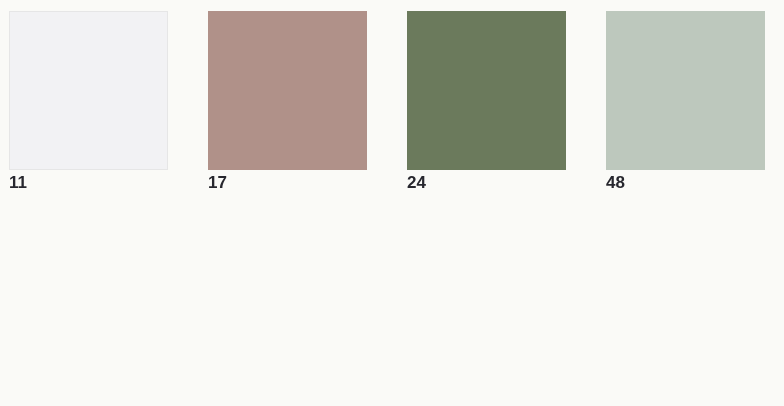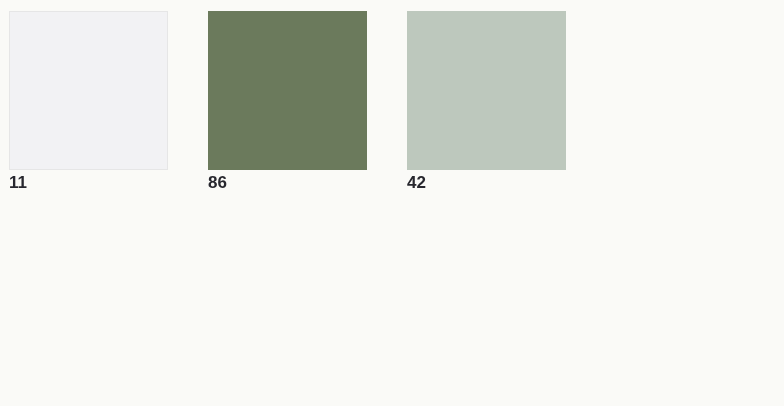--- a/index.html
+++ b/index.html
@@ -63,20 +63,24 @@
 </style>
 </head>
 <body style="background: rgb(250, 250, 247);">
 
 <div id="swatch-grid" style="grid-template-columns: repeat(4, 159px); grid-template-rows: repeat(2, 159px); gap: 61px 40px; text-align: center;">
     <div class="swatch-cell">
       <div class="swatch-chip outlined" style="background-color: rgb(242, 242, 244); border-color: rgb(230, 230, 230);"></div>
       <div class="swatch-label">11</div>
     </div>
     <div class="swatch-cell">
+      <div class="swatch-chip" style="background-color: rgb(176, 145, 137);"></div>
+      <div class="swatch-label">17</div>
+    </div>
+    <div class="swatch-cell">
       <div class="swatch-chip" style="background-color: rgb(107, 122, 92);"></div>
-      <div class="swatch-label">86</div>
+      <div class="swatch-label">24</div>
     </div>
     <div class="swatch-cell">
       <div class="swatch-chip" style="background-color: rgb(189, 200, 189);"></div>
-      <div class="swatch-label">42</div>
+      <div class="swatch-label">48</div>
     </div>
   </div>
 
 </body></html>

